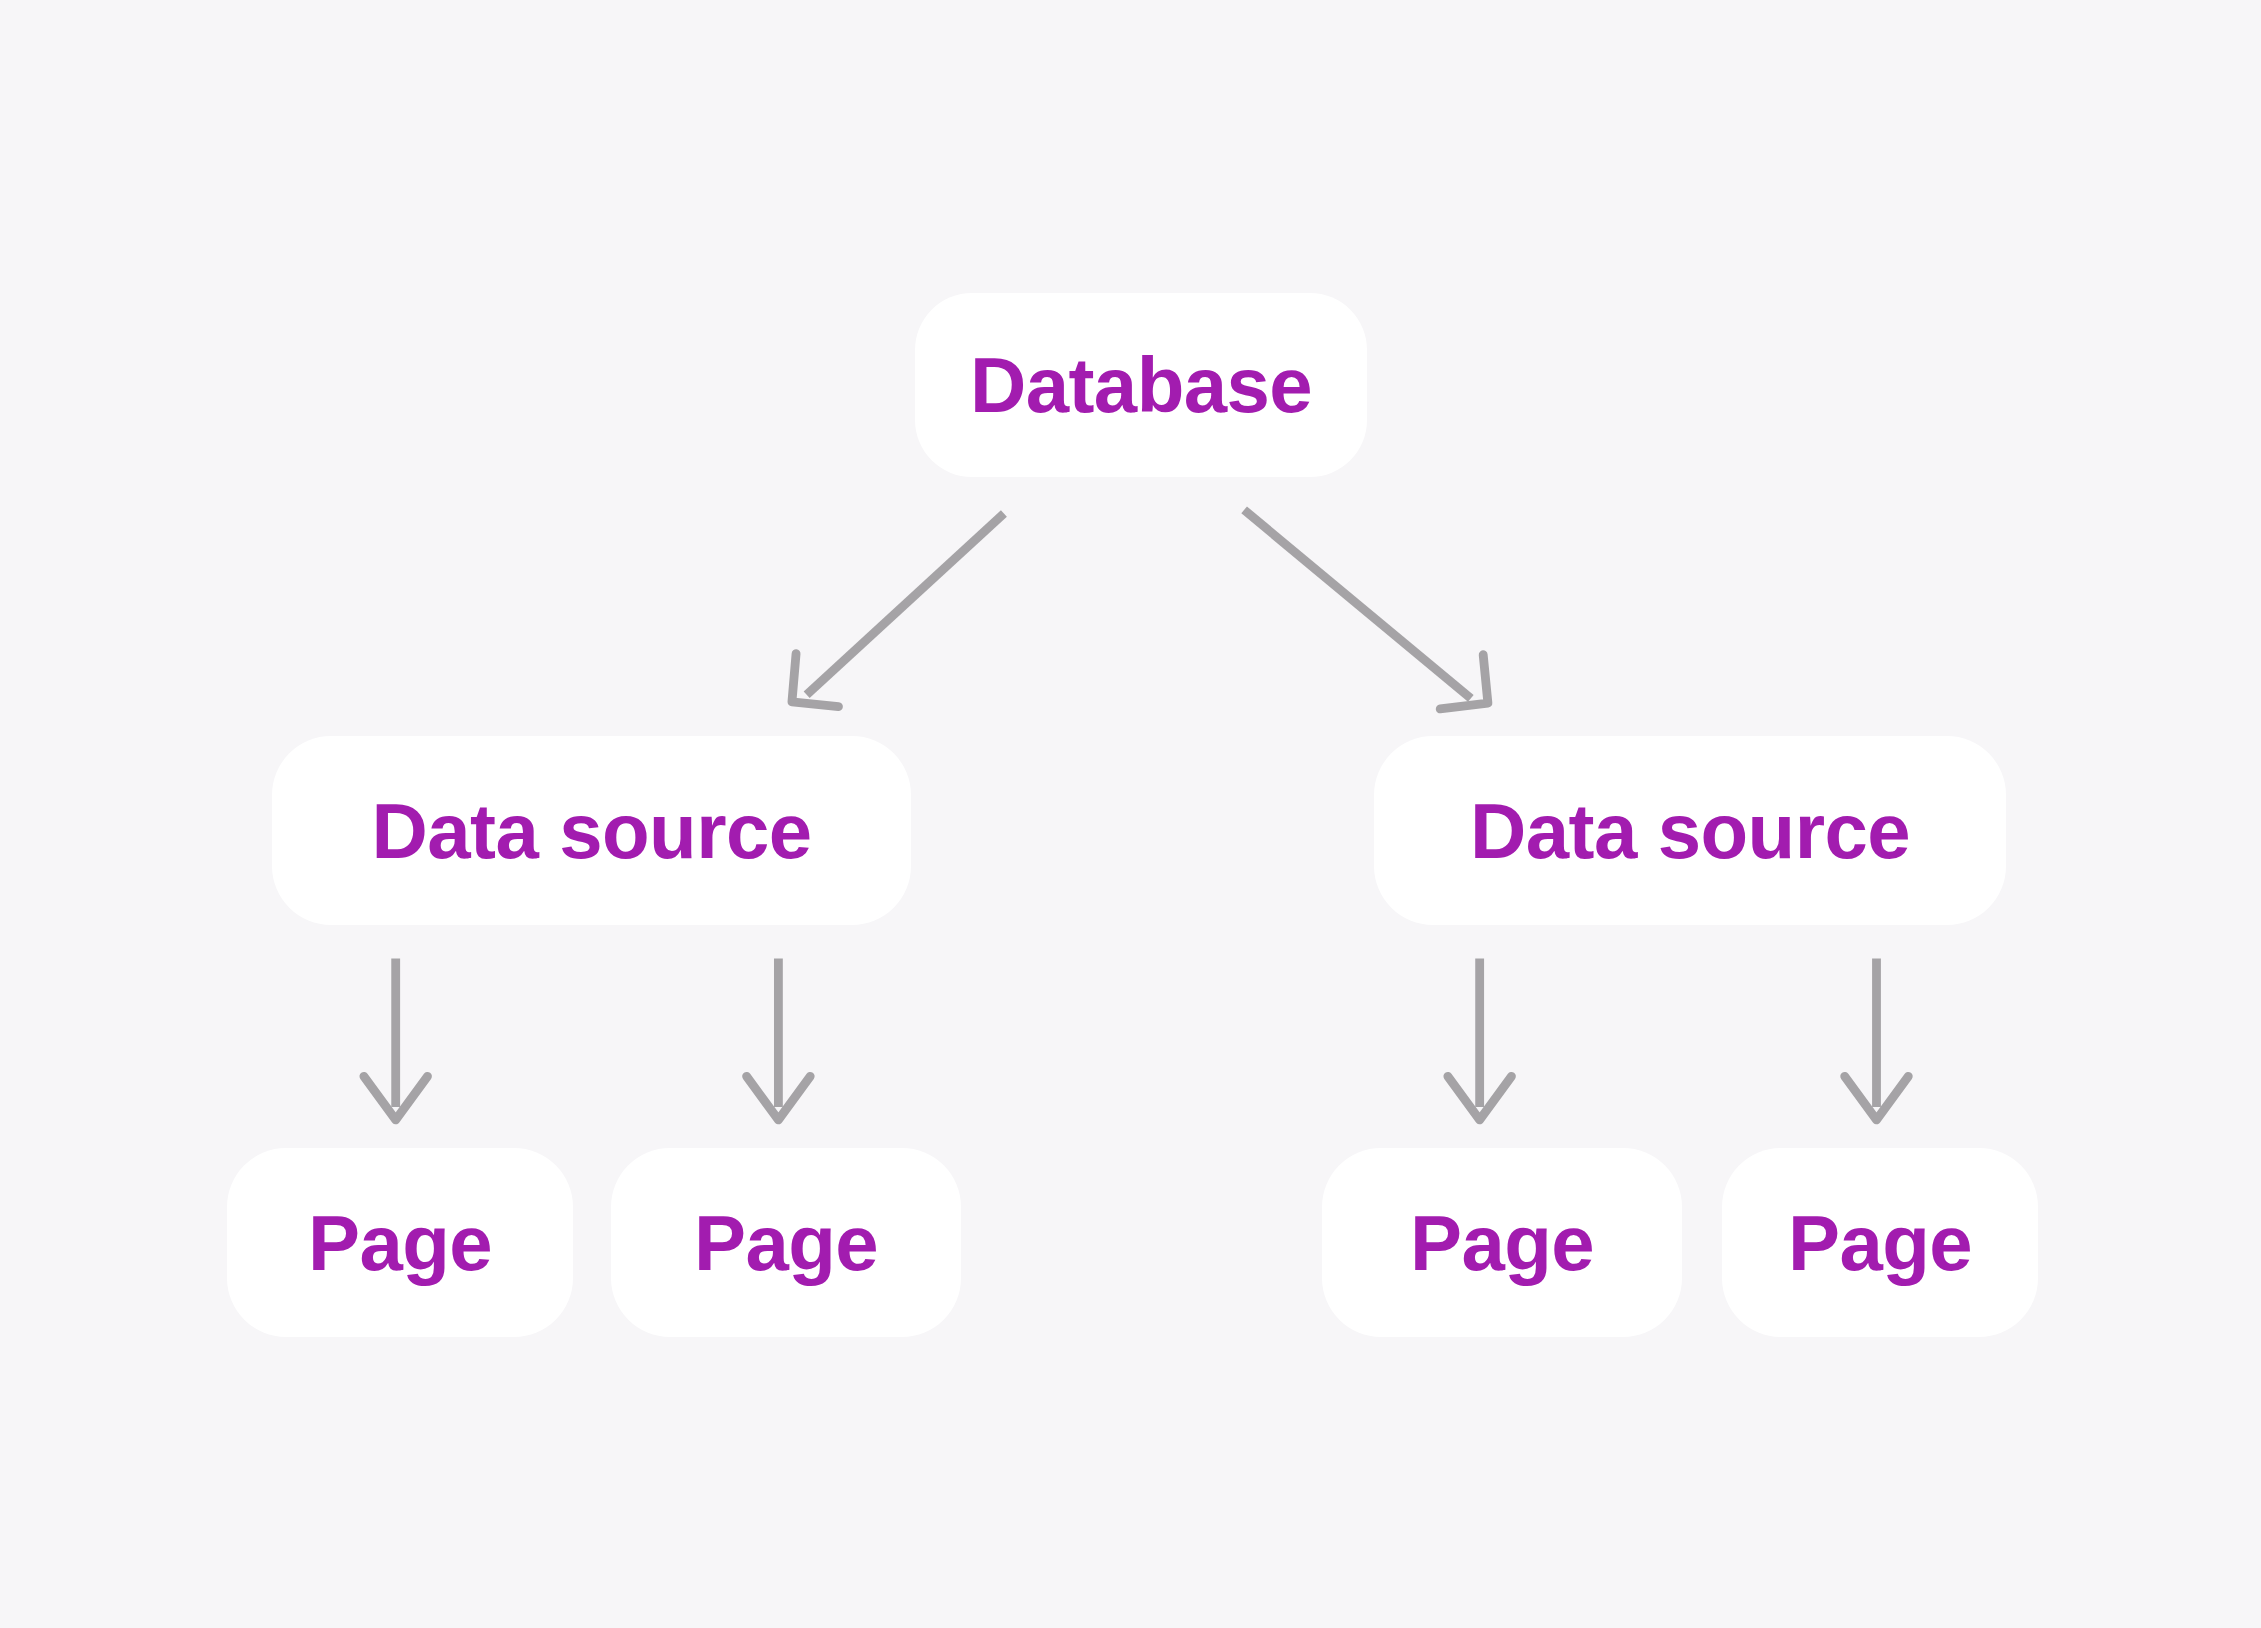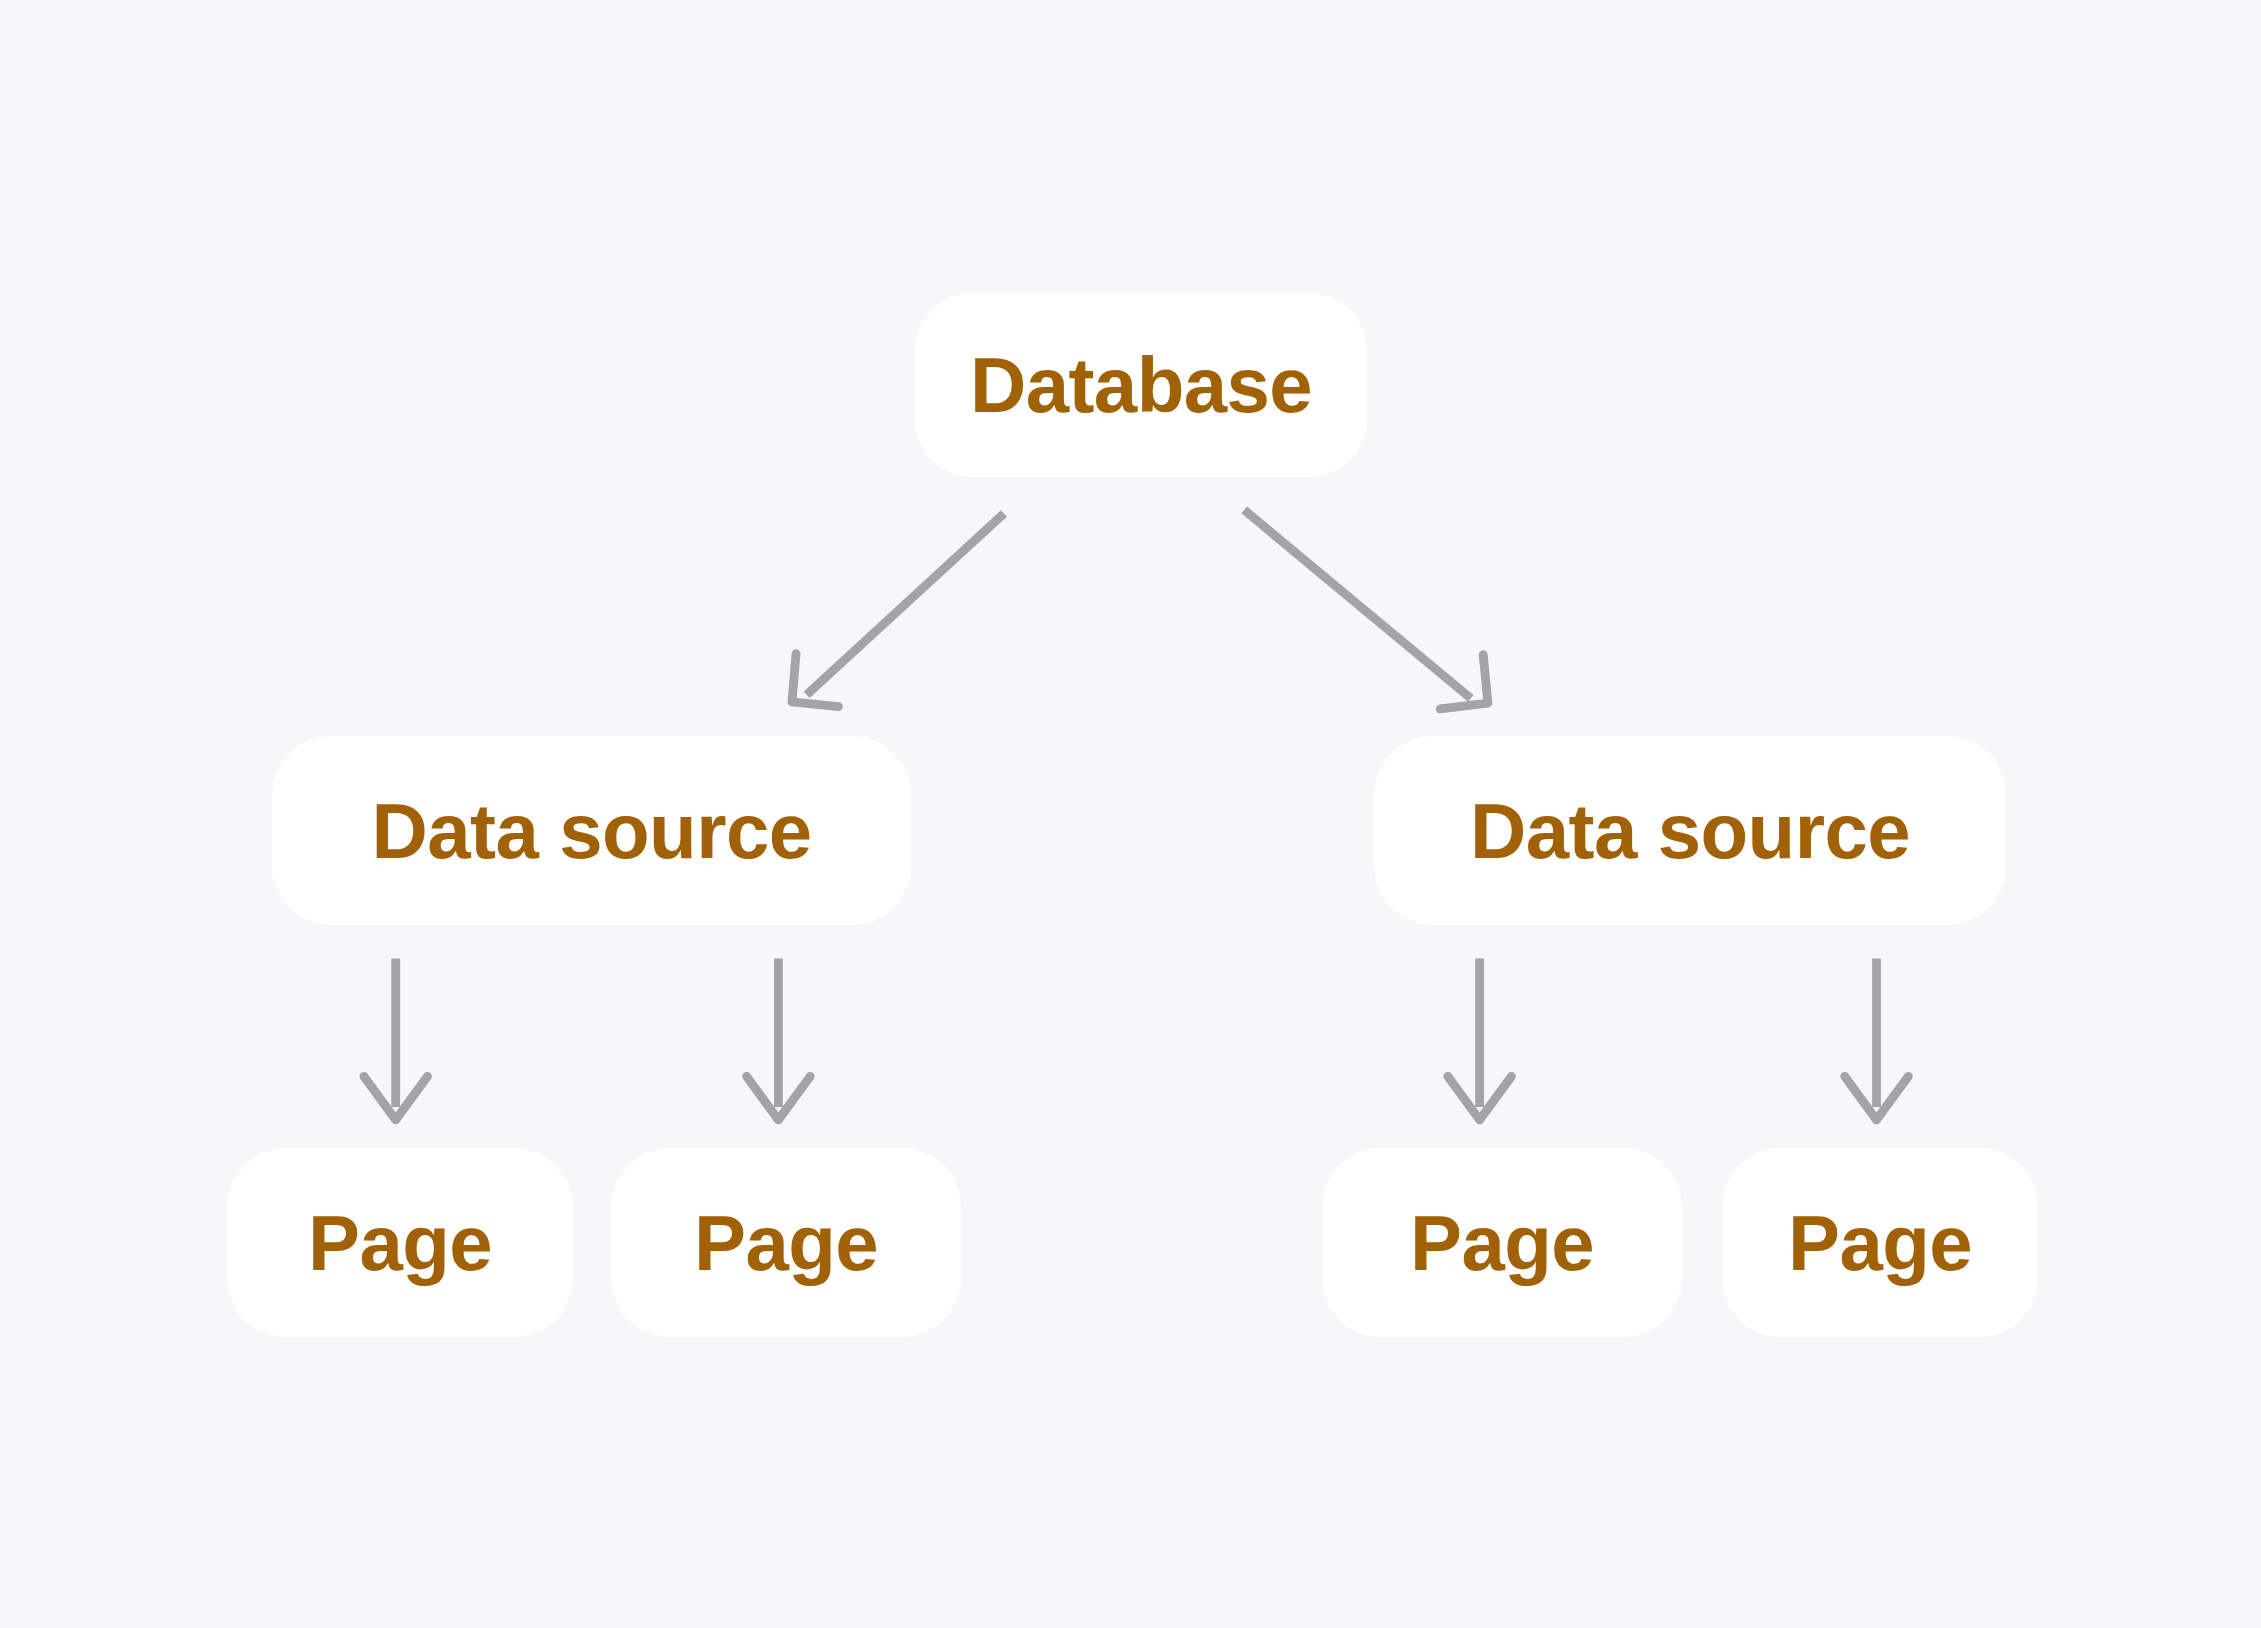--- a/index.html
+++ b/index.html
@@ -39,21 +39,21 @@
     z-index: 2;
     background: #ffffff;
     border-radius: 53px;
     display: flex;
     align-items: center;
     justify-content: center;
     box-sizing: border-box;
   }
   .node-label {
     font-weight: bold;
-    color: #a16207;
+    color: #a21caf;
     white-space: nowrap;
     letter-spacing: -0.6px;
     line-height: 1;
   }
 
   
   #node-database {
     left: 915px;
     top: 293px;
     width: 452px;

